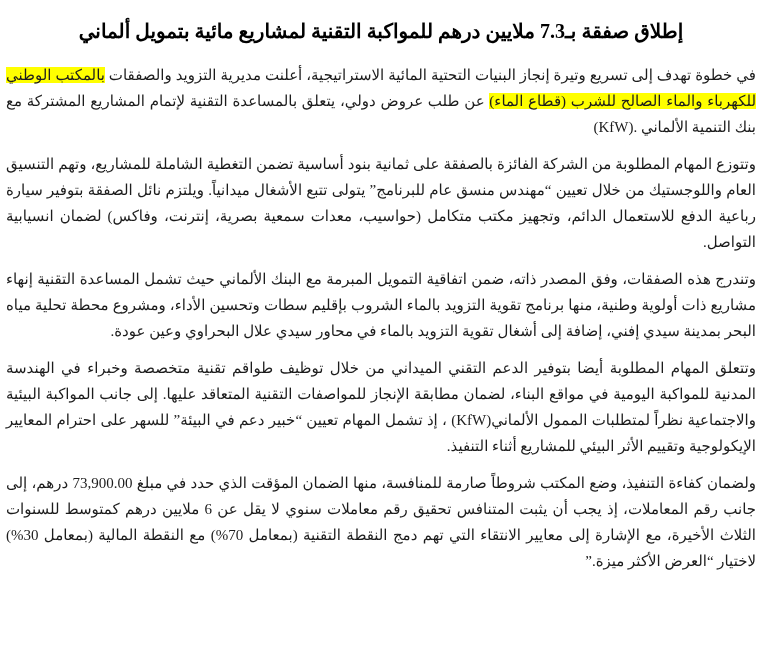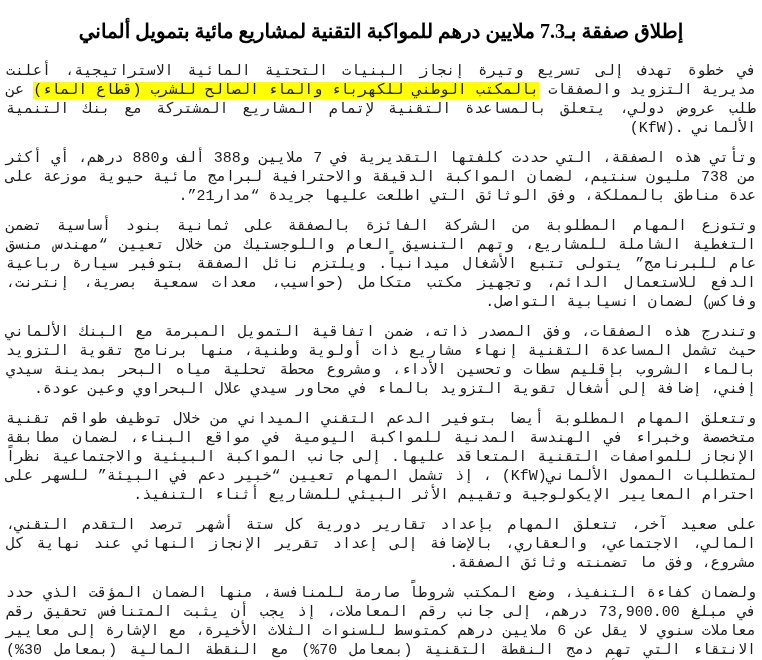--- a/index.html
+++ b/index.html
@@ -23,36 +23,33 @@
   .article-title {
     font-size: 20px;
     line-height: 30px;
     font-weight: bold;
     text-align: center;
     color: #000000;
     margin: 6px 0 16px 0;
   }
   .para {
     font-size: 15px;
-    line-height: 19px;
+    line-height: 26px;
     text-align: justify;
     margin: 0 0 11px 0;
-    font-family: Liberation Mono, monospace;
   }
   .hl {
     background: #ffff00;
   }
 </style>
 </head>
 <body>
 
 <div class="page">
   <h1 class="article-title">إطلاق صفقة بـ7.3 ملايين درهم للمواكبة التقنية لمشاريع مائية بتمويل ألماني</h1>
   <div>
       <p class="para"><span>في خطوة تهدف إلى تسريع وتيرة إنجاز البنيات التحتية المائية الاستراتيجية، أعلنت مديرية التزويد والصفقات </span><span class="hl" style="background: rgb(255, 255, 0);">بالمكتب الوطني للكهرباء والماء الصالح للشرب (قطاع الماء)</span><span> عن طلب عروض دولي، يتعلق بالمساعدة التقنية لإتمام المشاريع المشتركة مع بنك التنمية الألماني ‎(KfW).‎</span></p>
-      <p class="para"><span>وتأتي هذه الصفقة، التي حددت كلفتها التقديرية في 7 ملايين و388 ألف و880 درهم، أي أكثر من 738 مليون سنتيم، لضمان المواكبة الدقيقة والاحترافية لبرامج مائية حيوية موزعة على عدة مناطق بالمملكة، وفق الوثائق التي اطلعت عليها جريدة “مدار21”.</span></p>
       <p class="para"><span>وتتوزع المهام المطلوبة من الشركة الفائزة بالصفقة على ثمانية بنود أساسية تضمن التغطية الشاملة للمشاريع، وتهم التنسيق العام واللوجستيك من خلال تعيين “مهندس منسق عام للبرنامج” يتولى تتبع الأشغال ميدانياً. ويلتزم نائل الصفقة بتوفير سيارة رباعية الدفع للاستعمال الدائم، وتجهيز مكتب متكامل (حواسيب، معدات سمعية بصرية، إنترنت، وفاكس) لضمان انسيابية التواصل.</span></p>
       <p class="para"><span>وتندرج هذه الصفقات، وفق المصدر ذاته، ضمن اتفاقية التمويل المبرمة مع البنك الألماني حيث تشمل المساعدة التقنية إنهاء مشاريع ذات أولوية وطنية، منها برنامج تقوية التزويد بالماء الشروب بإقليم سطات وتحسين الأداء، ومشروع محطة تحلية مياه البحر بمدينة سيدي إفني، إضافة إلى أشغال تقوية التزويد بالماء في محاور سيدي علال البحراوي وعين عودة.</span></p>
       <p class="para"><span>وتتعلق المهام المطلوبة أيضا بتوفير الدعم التقني الميداني من خلال توظيف طواقم تقنية متخصصة وخبراء في الهندسة المدنية للمواكبة اليومية في مواقع البناء، لضمان مطابقة الإنجاز للمواصفات التقنية المتعاقد عليها. إلى جانب المواكبة البيئية والاجتماعية نظراً لمتطلبات الممول الألماني‎(KfW)‎ ، إذ تشمل المهام تعيين “خبير دعم في البيئة” للسهر على احترام المعايير الإيكولوجية وتقييم الأثر البيئي للمشاريع أثناء التنفيذ.</span></p>
-      <p class="para"><span>على صعيد آخر، تتعلق المهام بإعداد تقارير دورية كل ستة أشهر ترصد التقدم التقني، المالي، الاجتماعي، والعقاري، بالإضافة إلى إعداد تقرير الإنجاز النهائي عند نهاية كل مشروع، وفق ما تضمنته وثائق الصفقة.</span></p>
       <p class="para"><span>ولضمان كفاءة التنفيذ، وضع المكتب شروطاً صارمة للمنافسة، منها الضمان المؤقت الذي حدد في مبلغ 73,900.00 درهم، إلى جانب رقم المعاملات، إذ يجب أن يثبت المتنافس تحقيق رقم معاملات سنوي لا يقل عن 6 ملايين درهم كمتوسط للسنوات الثلاث الأخيرة، مع الإشارة إلى معايير الانتقاء التي تهم دمج النقطة التقنية (بمعامل 70%) مع النقطة المالية (بمعامل 30%) لاختيار “العرض الأكثر ميزة.”</span></p>
     </div>
 </div>
 
 </body></html>

